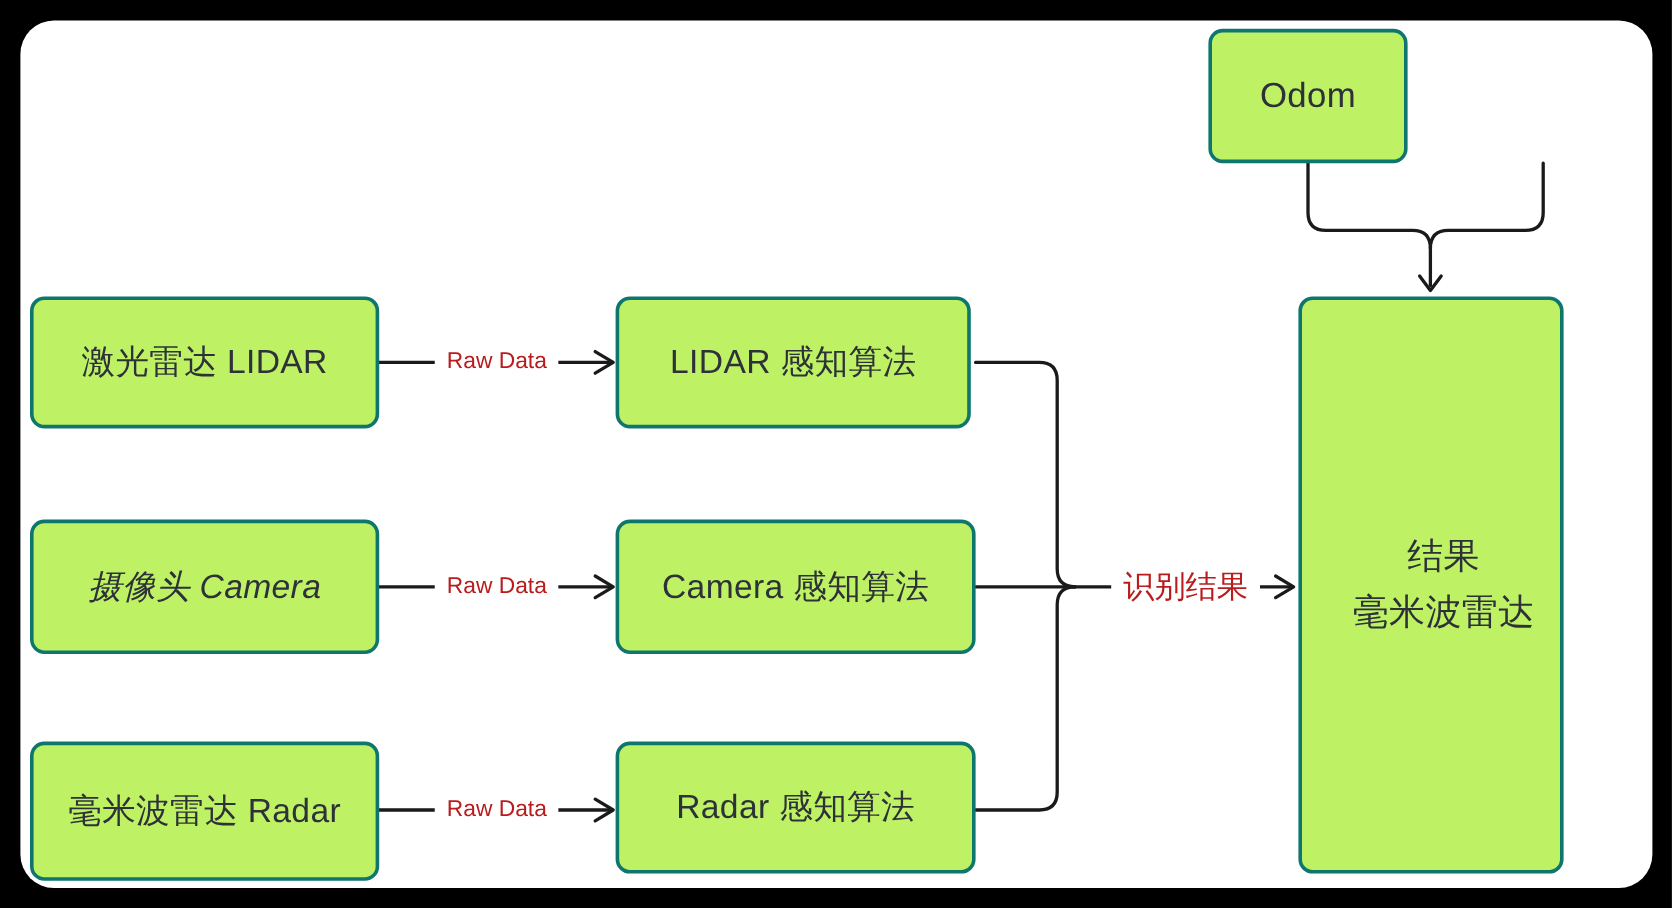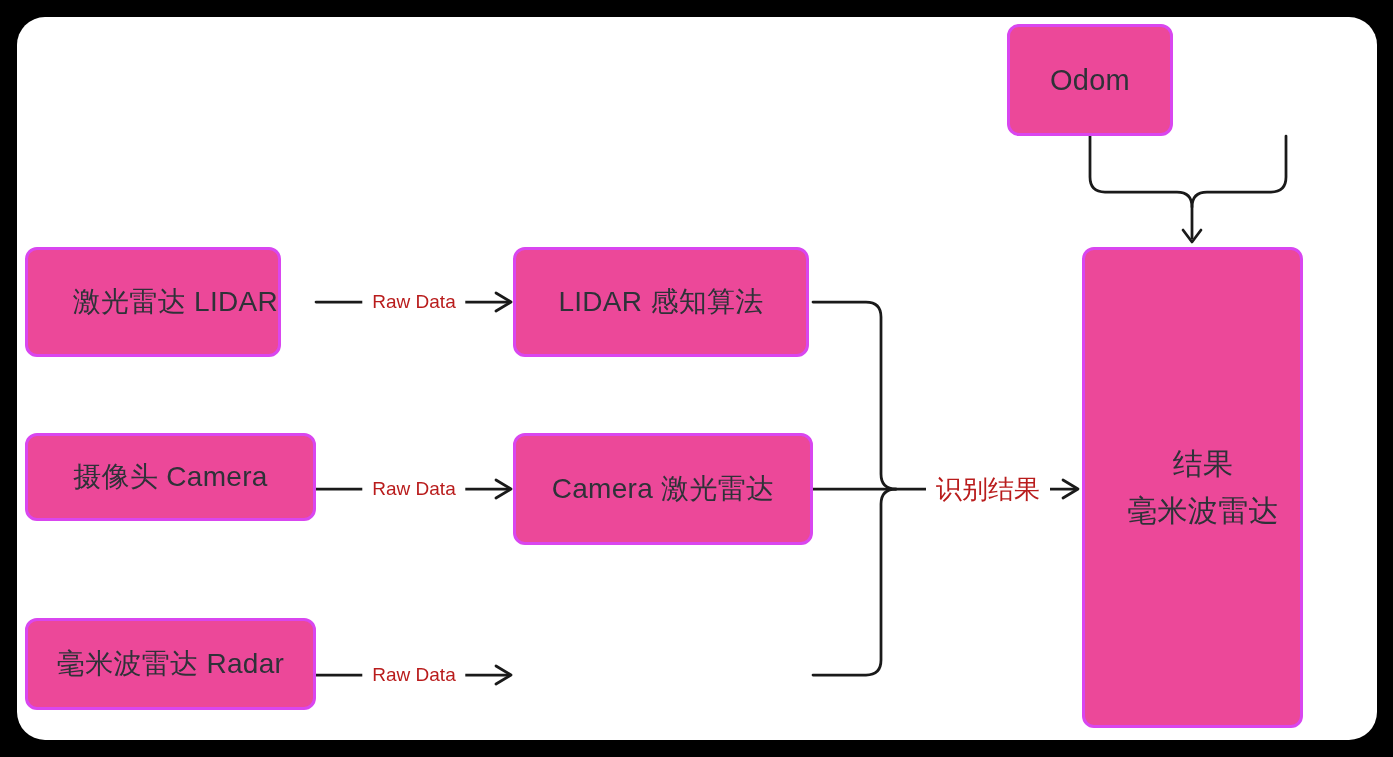--- a/index.html
+++ b/index.html
@@ -29,22 +29,22 @@
   .edges {
     position: absolute;
     left: 0;
     top: 0;
     width: 1393px;
     height: 757px;
   }
   .node {
     position: absolute;
     box-sizing: border-box;
-    background: #ec4899;
-    border: 3px solid #d946ef;
+    background: #bef264;
+    border: 3px solid #0f766e;
     border-radius: 12px;
     display: flex;
     flex-direction: column;
     align-items: center;
     justify-content: center;
     text-align: center;
     color: #2E3238;
     font-size: 28px;
     letter-spacing: 0.3px;
     white-space: nowrap;
@@ -83,35 +83,38 @@
       <path d="M813 675 H866 Q881 675 881 660 V504 Q881 489 896 489"></path>
       <path d="M813 489 H1076"></path>
       <path d="M1063 480 L1078 489 L1063 498"></path>
 
       <path d="M1090 136 V177 Q1090 192 1105 192 H1177 Q1192 192 1192 207 V238"></path>
       <path d="M1286 136 V177 Q1286 192 1271 192 H1207 Q1192 192 1192 207"></path>
       <path d="M1183 230 L1192 242 L1201 230"></path>
     </g>
   </svg>
 
-  <div class="node" style="left:25px; top:247px; width:256px; height:110px;align-items:flex-end;">
+  <div class="node" style="left:25px; top:247px; width:291px; height:110px;">
     <span>激光雷达 LIDAR</span>
   </div>
-  <div class="node" style="left:25px; top:433px; width:291px; height:88px;">
+  <div class="node" style="left:25px; top:433px; width:291px; height:112px;font-style:italic;">
     <span>摄像头 Camera</span>
   </div>
-  <div class="node" style="left:25px; top:618px; width:291px; height:92px;">
+  <div class="node" style="left:25px; top:618px; width:291px; height:116px;">
     <span>毫米波雷达 Radar</span>
   </div>
 
   <div class="node" style="left:513px; top:247px; width:296px; height:110px;">
     <span>LIDAR 感知算法</span>
   </div>
   <div class="node" style="left:513px; top:433px; width:300px; height:112px;">
-    <span>Camera 激光雷达</span>
+    <span>Camera 感知算法</span>
+  </div>
+  <div class="node" style="left:513px; top:618px; width:300px; height:110px;">
+    <span>Radar 感知算法</span>
   </div>
 
   <div class="node small" style="left:1007px; top:24px; width:166px; height:112px;">
     <span>Odom</span>
   </div>
 
   <div class="node fusion" style="left:1082px; top:247px; width:221px; height:481px;">
     <div>结果</div>
     <div>毫米波雷达</div>
   </div>

